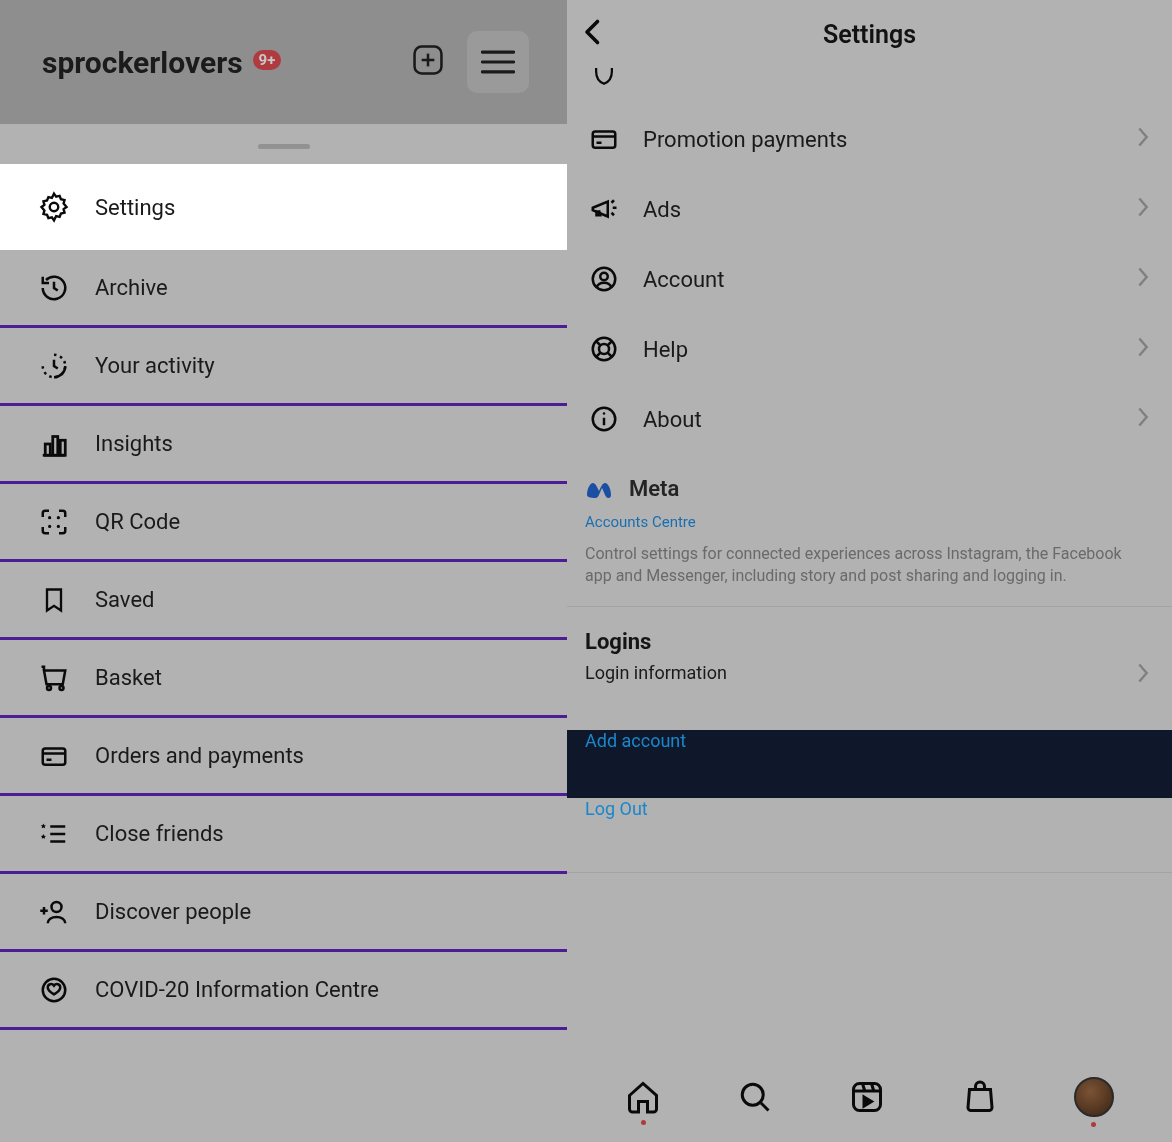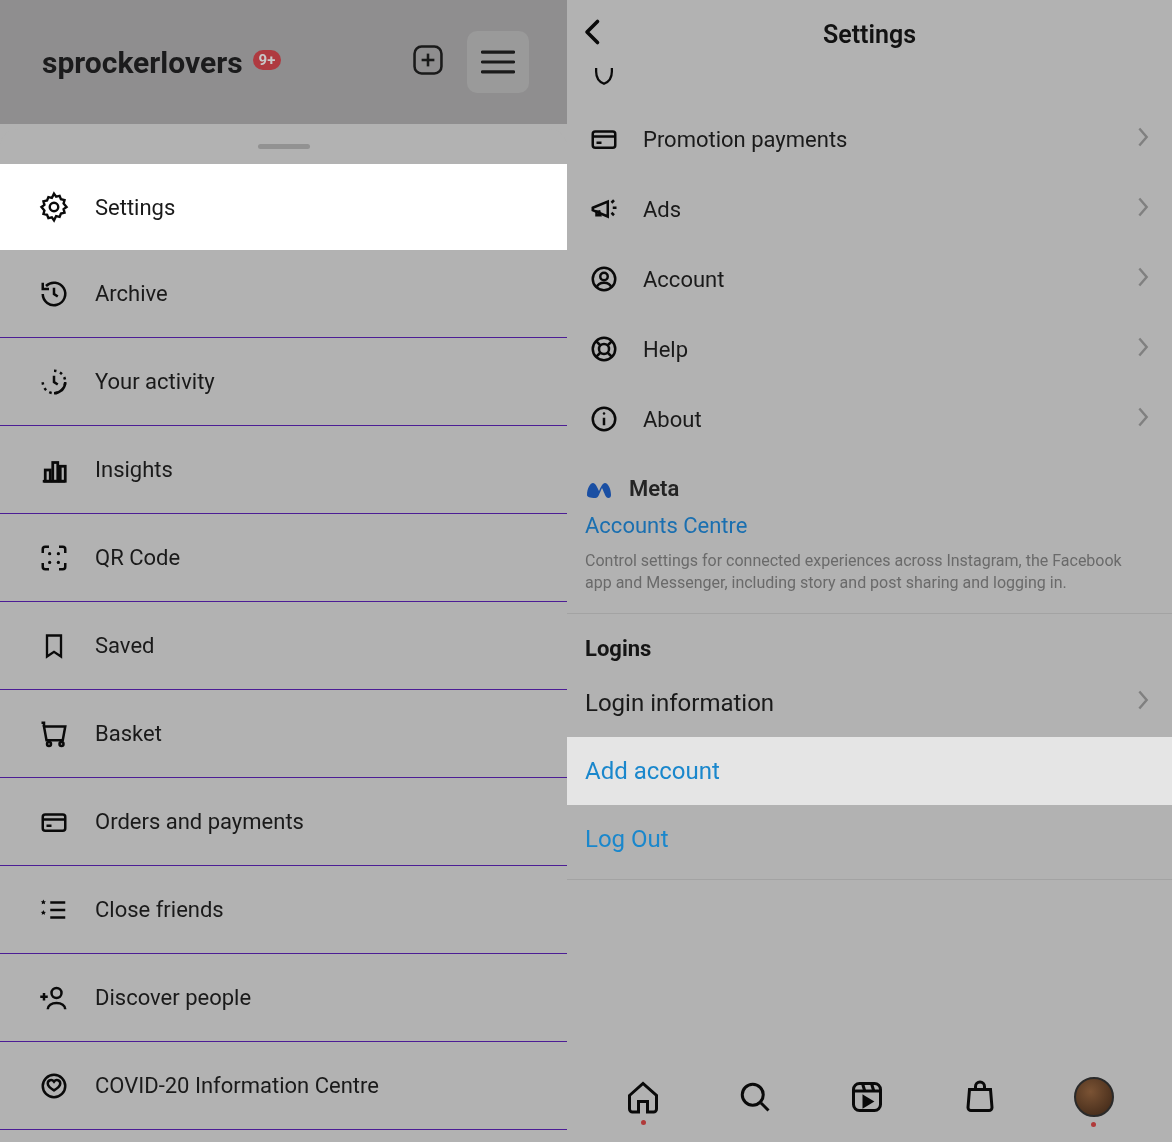--- a/index.html
+++ b/index.html
@@ -71,23 +71,23 @@
       justify-content: center;
     }
     .sheet-grip div {
       width: 52px; height: 5px;
       background: #929292;
       border-radius: 3px;
     }
     .menu-item {
       display: flex;
       align-items: center;
-      height: 88px;
+      height: 78px;
       padding-left: 35px;
-      border-bottom: 1px solid #4c1d95;
+      border-bottom: 3px solid #4c1d95;
       font-size: 22px;
       color: #1a1a1a;
     }
     .menu-item.highlighted {
       background: #fff;
       height: 86px;
       border-bottom: none;
     }
     .menu-item .icon-slot {
       width: 38px;
@@ -149,47 +149,46 @@
       align-items: center;
       gap: 16px;
       margin-bottom: 12px;
     }
     .meta-text {
       font-size: 22px;
       font-weight: 600;
       color: #242424;
     }
     .accounts-centre {
-      font-size: 22px;
+      font-size: 15px;
       color: #1a6fb0;
       margin-bottom: 12px;
     }
     .ac-desc {
       font-size: 16px;
       line-height: 1.4;
       color: #6a6a6a;
       padding-right: 30px;
     }
     .hr { height: 1px; background: #a3a3a3; margin: 0; }
     .logins-title {
       font-size: 22px;
       font-weight: 700;
       color: #151515;
       padding: 22px 18px 8px;
     }
     .login-row {
       display: flex;
-      align-items: center;
       height: 68px;
       padding: 0 22px 0 18px;
-      font-size: 24px;
+      font-size: 18px;
     }
     .login-row .chev { margin-left: auto; color: #8a8a8a; }
     .login-row.link { color: #1a87cc; }
-    .login-row.highlight { background: #e5e5e5; }
+    .login-row.highlight { background: #0f172a; }
     
     .tabbar {
       position: absolute;
       bottom: 0;
       left: 0;
       right: 0;
       height: 80px;
       background: #b2b2b2;
       display: flex;
       align-items: center;

